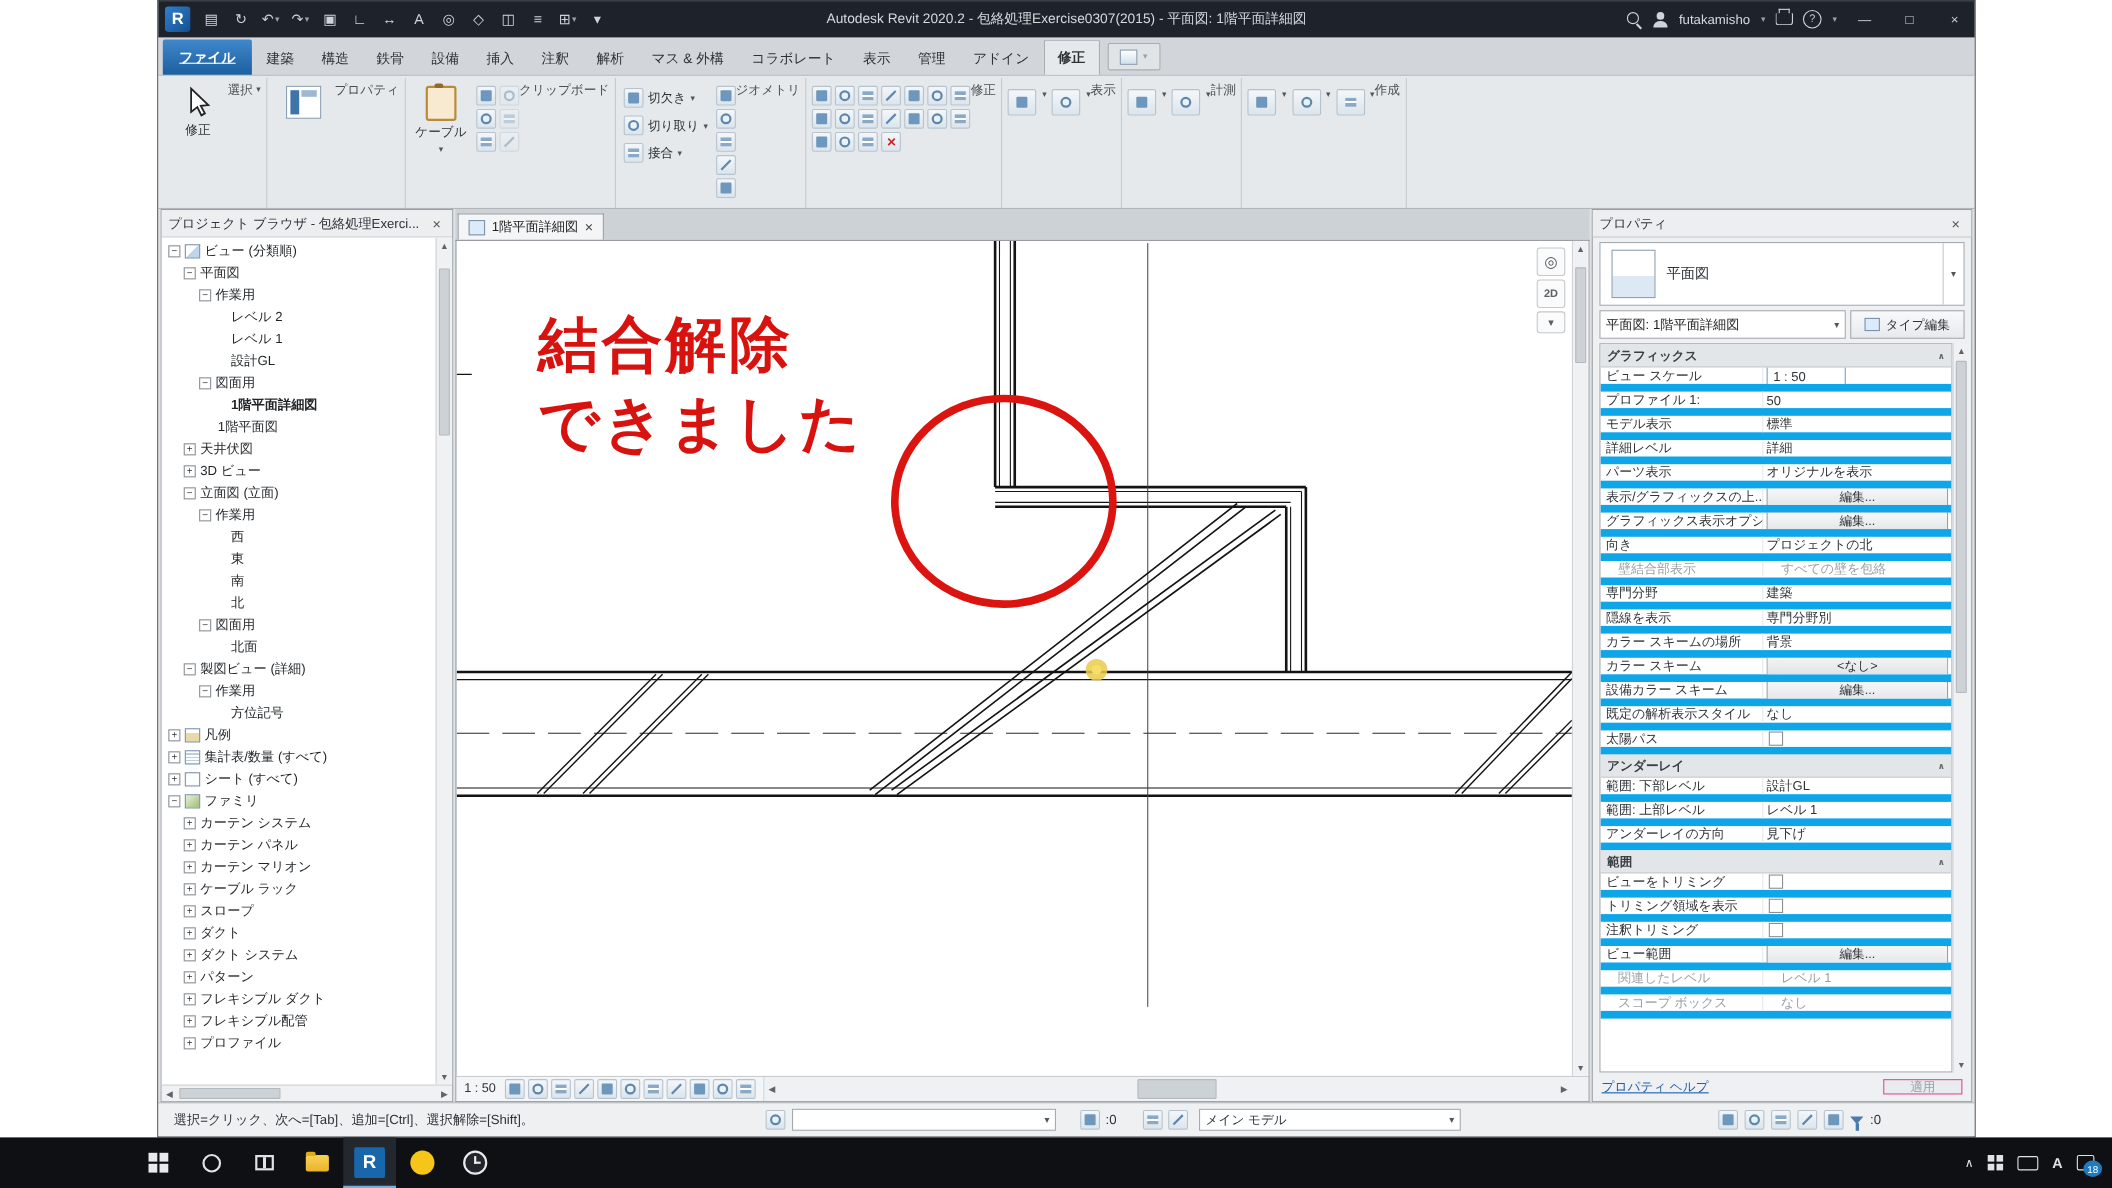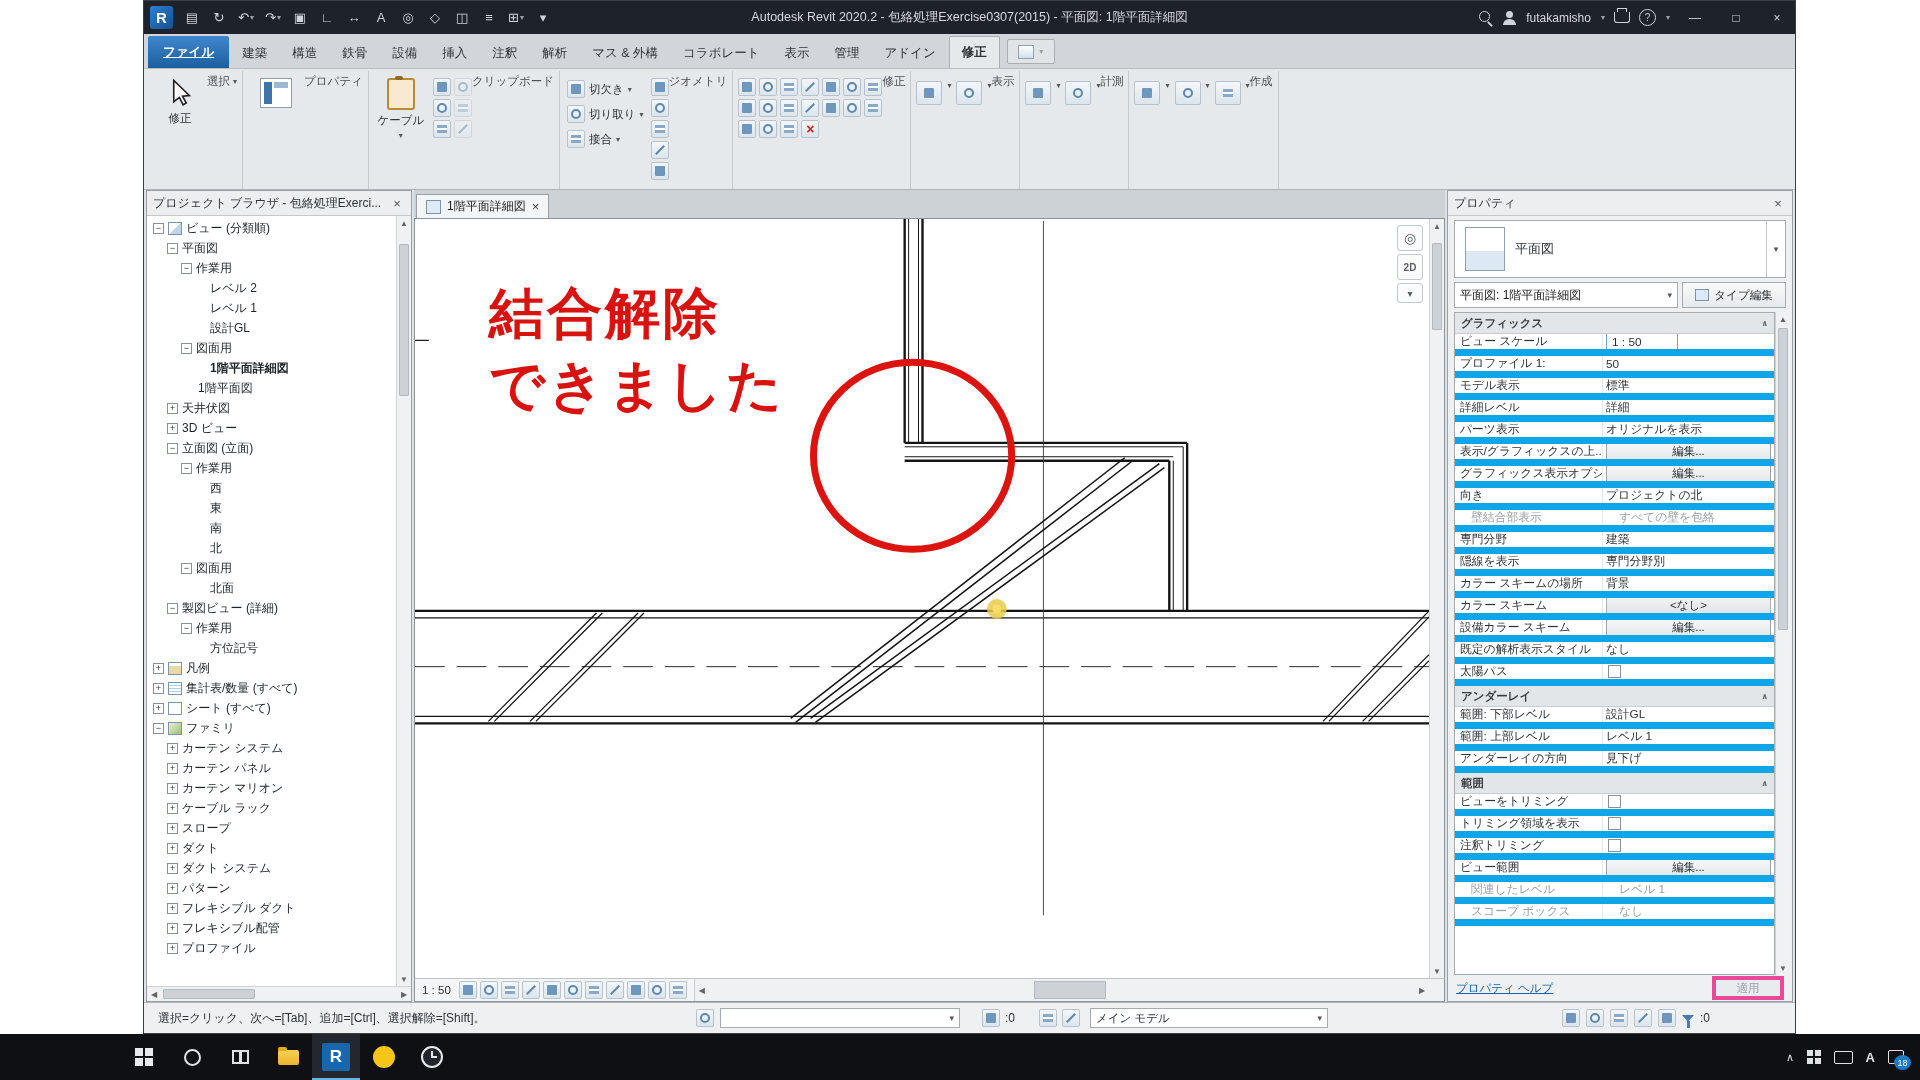--- a/index.html
+++ b/index.html
@@ -137,21 +137,21 @@
   .pval{flex:1;display:flex;align-items:center;padding:0 3px;color:#2e3338;white-space:nowrap;overflow:hidden;}
   .prow.gray .pname,.prow.gray .pval{color:#9aa0a6;padding-left:16px;}
   .editbtn{width:100%;height:18px;background:linear-gradient(#f6f7f8,#e4e7ea);border:1px solid #9aa0a6;border-radius:2px;
     font-size:11.5px;color:#2e3338;display:flex;align-items:center;justify-content:center;box-sizing:border-box;}
   .valbtn{width:100%;height:18px;background:linear-gradient(#f2f3f4,#e0e3e6);border:1px solid #aab0b6;display:flex;
     align-items:center;justify-content:center;font-size:11.5px;box-sizing:border-box;}
   .combo{min-width:72px;height:18px;border:1px solid #7aa0c8;background:#fff;display:flex;align-items:center;padding:0 5px;box-sizing:border-box;}
   .chk{width:13px;height:13px;border:1px solid #8a9096;background:#fff;margin-left:2px;box-sizing:border-box;}
   .propsfoot{height:26px;display:flex;align-items:center;padding:0 8px;flex:0 0 auto;}
   .phelp{color:#1d5fae;text-decoration:underline;font-size:11.5px;}
-  .papply{margin-left:auto;width:72px;height:24px;border:4px solid #ec4899;background:#e9ecef;color:#9aa0a6;display:flex;
+  .papply{margin-left:auto;width:72px;height:14px;border:1px solid #ec4899;background:#e9ecef;color:#9aa0a6;display:flex;
     align-items:center;justify-content:center;font-size:11.5px;box-sizing:border-box;}
   
   .statusbar{height:30px;background:#eef0f2;border-top:1px solid #b2b6ba;position:relative;font-size:12px;color:#2e3338;flex:0 0 auto;}
   .sb-item{position:absolute;top:50%;transform:translateY(-50%);display:flex;align-items:center;gap:5px;white-space:nowrap;}
   .sbcombo{height:20px;background:#fff;border:1px solid #a6abb0;display:flex;align-items:center;padding:0 5px;font-size:11.5px;box-sizing:border-box;}
   .funnel{width:0;height:0;border-left:6px solid transparent;border-right:6px solid transparent;border-top:7px solid #4a7ab0;position:relative;}
   .funnel::after{content:"";position:absolute;left:-1.5px;top:-1px;width:3px;height:7px;background:#4a7ab0;}
   
   .taskbar{position:absolute;left:0;top:1034px;width:1920px;height:46px;background:#0f1013;display:flex;align-items:center;}
   .tbslot{width:48px;height:46px;display:flex;align-items:center;justify-content:center;position:relative;flex:0 0 auto;}

